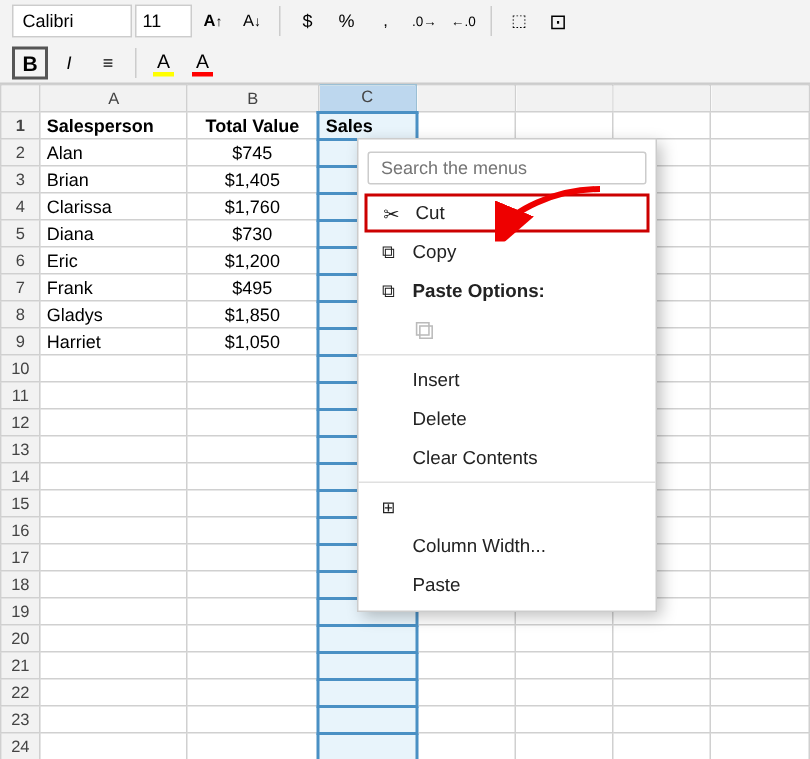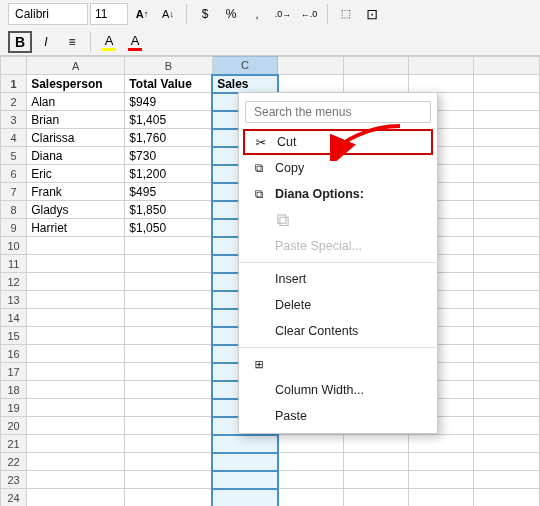--- a/index.html
+++ b/index.html
@@ -112,21 +112,21 @@
     }
 
     td.cell {
       border: 1px solid #d0d0d0;
       padding: 1px 4px;
       height: 18px;
       font-size: 12px;
       white-space: nowrap;
     }
     td.cell-a { width: 90px; }
-    td.cell-b { width: 80px; text-align: left; }
+    td.cell-b { width: 80px; text-align: center; }
     td.cell-c {
       width: 60px;
       background: #e8f4fb;
       border: 2px solid #4a90c4;
       margin-top: 18px;
     }
 
     .header-row td {
       font-weight: bold;
     }
@@ -272,21 +272,21 @@
           <td class="cell cell-b">Total Value</td>
           <td class="cell cell-c">Sales</td>
           <td class="cell" style="width: 60px;"></td>
           <td class="cell" style="width: 60px;"></td>
           <td class="cell" style="width: 60px;"></td>
           <td class="cell" style="width: 60px;"></td>
         </tr>
         <tr>
           <td class="row-num">2</td>
           <td class="cell cell-a">Alan</td>
-          <td class="cell cell-b">$949</td>
+          <td class="cell cell-b">$745</td>
           <td class="cell cell-c"></td>
           <td class="cell" style="width: 60px;"></td>
           <td class="cell" style="width: 60px;"></td>
           <td class="cell" style="width: 60px;"></td>
           <td class="cell" style="width: 60px;"></td>
         </tr>
         <tr>
           <td class="row-num">3</td>
           <td class="cell cell-a">Brian</td>
           <td class="cell cell-b">$1,405</td>
@@ -521,28 +521,24 @@
 
     
     <div class="ctx-item">
       <span class="ctx-icon" style="font-size:12px;">⧉</span>
       <span>Copy</span>
     </div>
 
     
     <div class="ctx-item">
       <span class="ctx-icon" style="font-size:12px;">⧉</span>
-      <span class="ctx-label-bold">Diana Options:</span>
+      <span class="ctx-label-bold">Paste Options:</span>
     </div>
     <div class="ctx-item" style="padding-left:36px;">
       <span class="ctx-icon" style="font-size:18px;color:#bbb;">⧉</span>
-    </div>
-    <div class="ctx-item disabled">
-      <span class="ctx-icon"></span>
-      <span>Paste Special...</span>
     </div>
 
     <div class="ctx-separator"></div>
 
     <div class="ctx-item">
       <span class="ctx-icon"></span>
       <span>Insert</span>
     </div>
     <div class="ctx-item">
       <span class="ctx-icon"></span>

